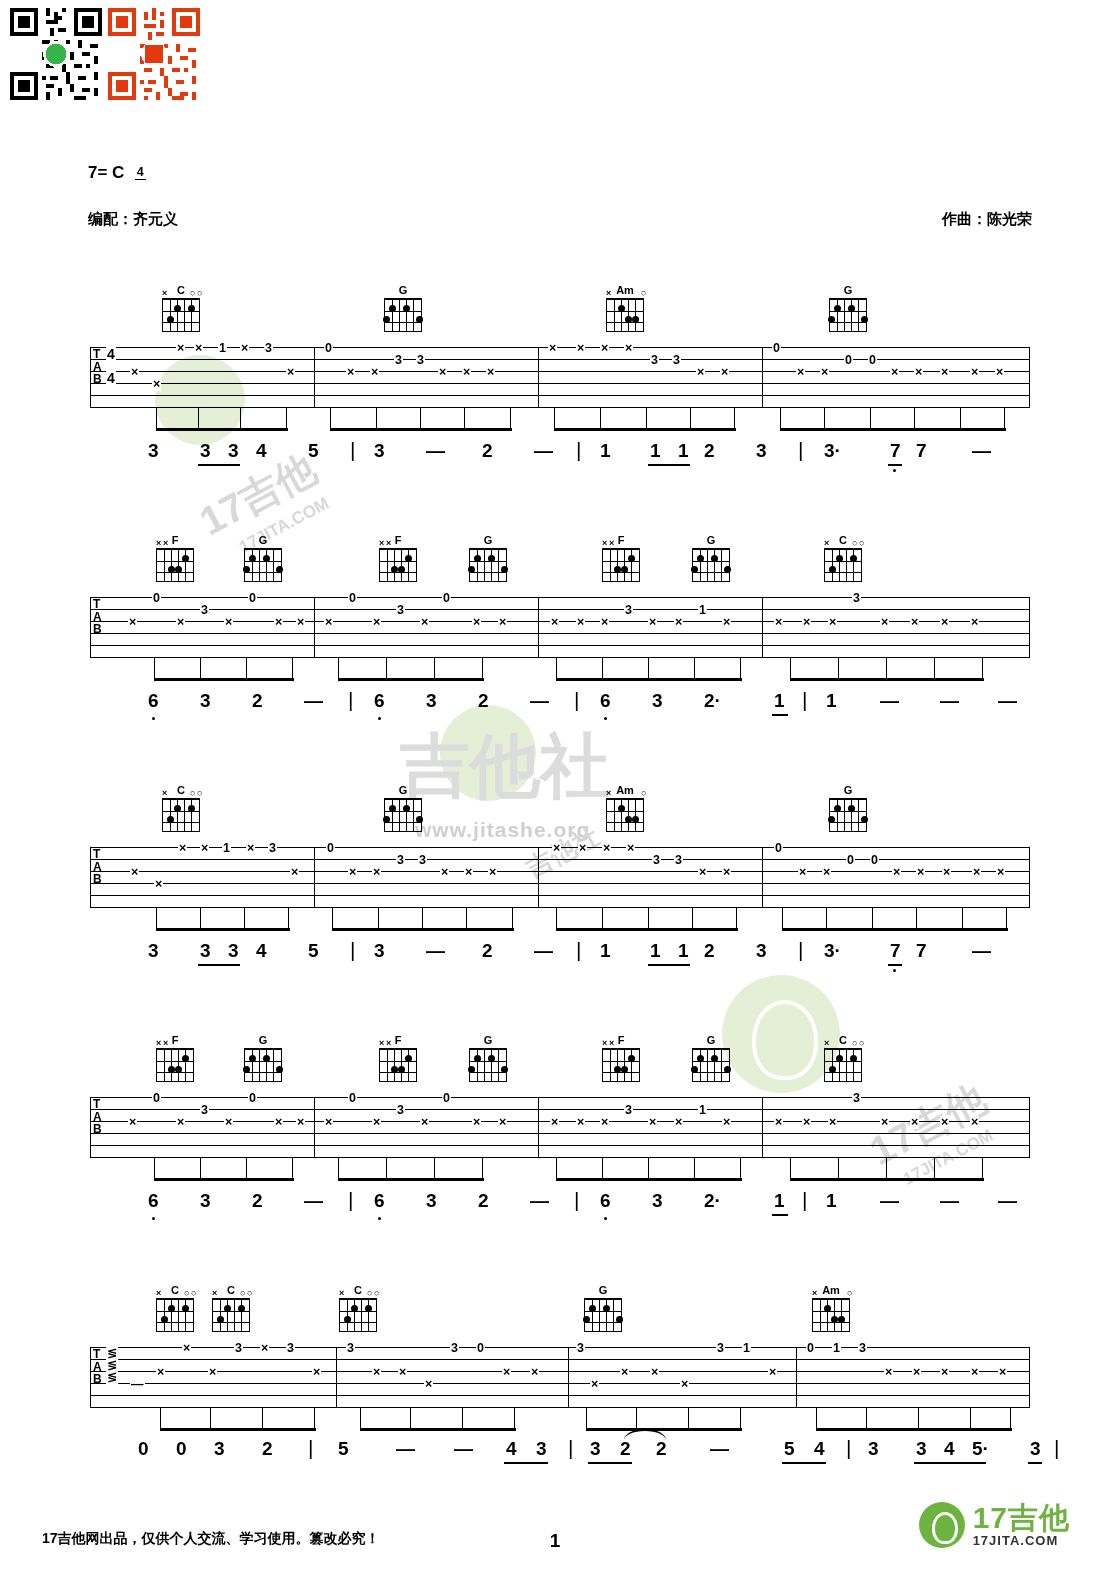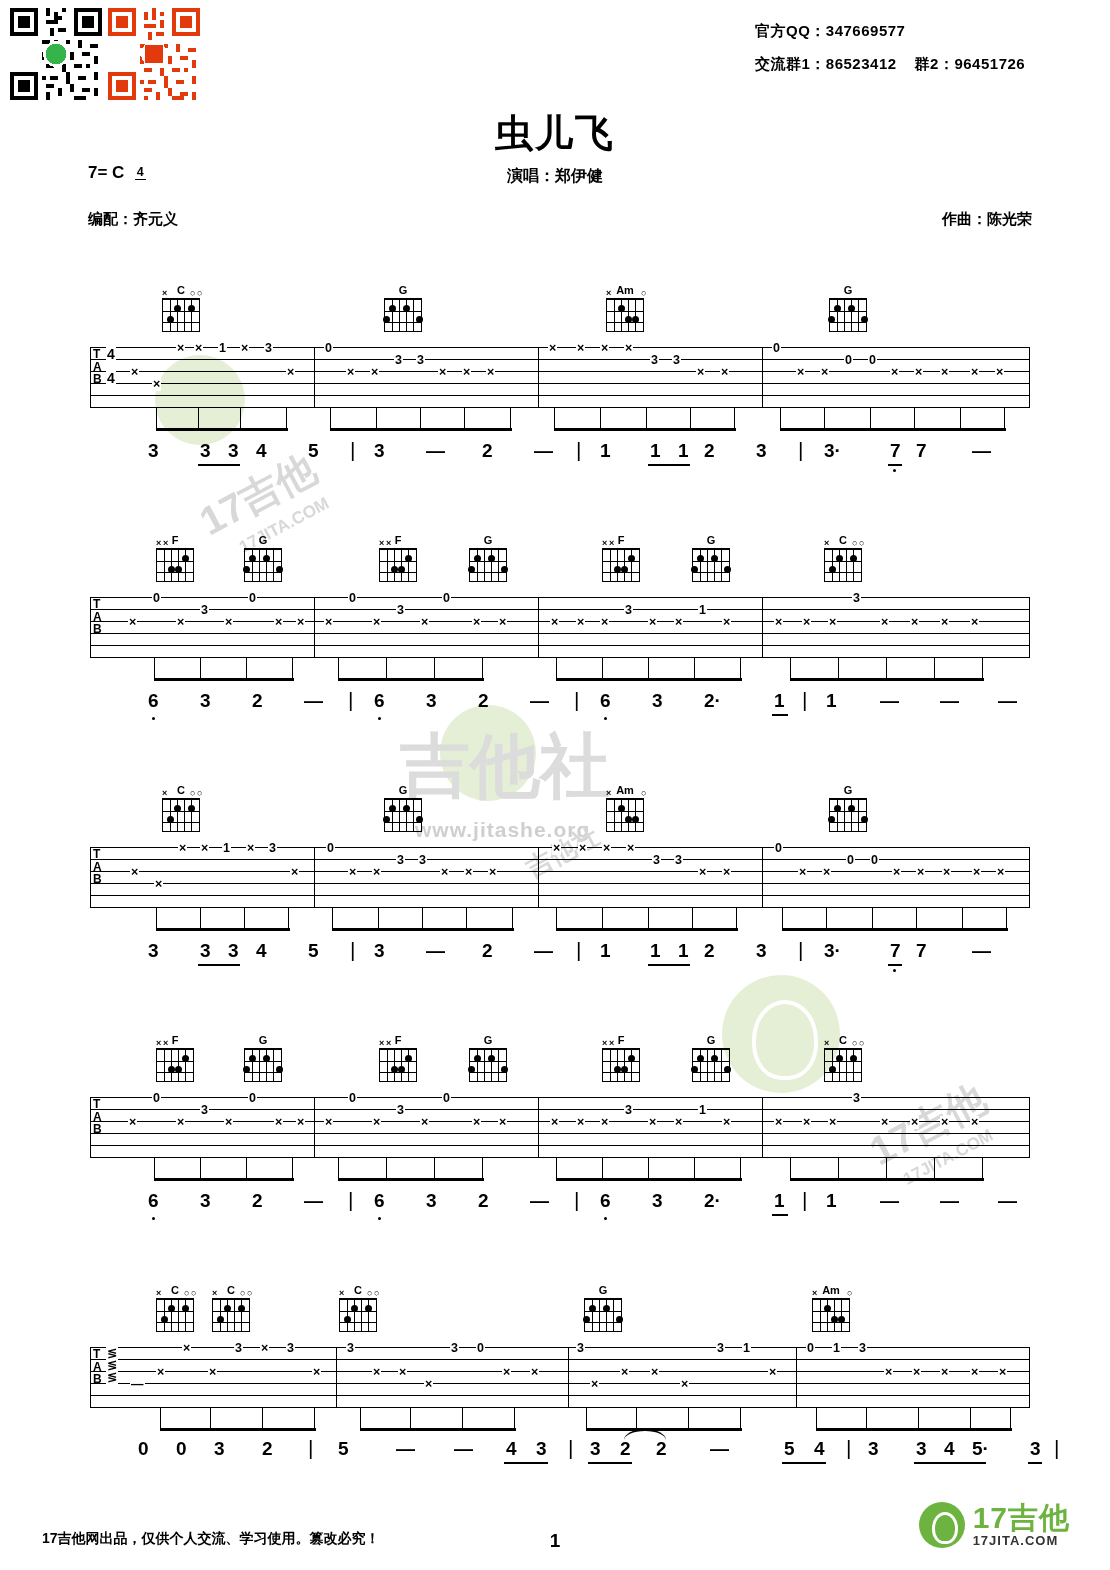--- a/index.html
+++ b/index.html
@@ -187,43 +187,35 @@
           <rect x="18" y="21" width="2" height="1"></rect>
         <rect x="21" y="21" width="1" height="2"></rect>
           <rect x="9" y="22" width="1" height="1"></rect>
         <rect x="16" y="22" width="3" height="1"></rect>
       </g>
       <circle cx="11.5" cy="11.5" r="3.2" fill="#fff"></circle>
       <rect x="9.3" y="9.3" width="4.4" height="4.4" fill="#e4380d"></rect>
     </svg>
   </div>
 
-  <div class="contact">
-    <div>官方QQ：347669577</div>
-    <div class="line2">
-      <span>交流群1：86523412</span><span class="gap"></span><span>群2：96451726</span>
-    </div>
-  </div>
 
   <div class="wm wm-circle" style="left:155px;top:355px;width:90px;height:90px;"></div>
   <div class="wm wm-circle" style="left:440px;top:705px;width:96px;height:96px;"></div>
   <div class="wm wm-circle" style="left:722px;top:975px;width:118px;height:118px;"></div>
   <div class="wm wm-circle" style="left:905px;top:1500px;width:40px;height:40px;opacity:.0;"></div>
 
   <div class="wm wm-text wm-rot" style="left:190px;top:500px;font-size:40px;">17吉他</div>
   <div class="wm wm-text wm-rot" style="left:236px;top:540px;font-size:17px;">17JITA.COM</div>
   <div class="wm wm-text" style="left:400px;top:720px;font-size:70px;color:#dcdcdc;">吉他社</div>
   <div class="wm wm-site" style="left:415px;top:818px;">www.jitashe.org</div>
   <div class="wm wm-text wm-rot" style="left:520px;top:855px;font-size:26px;">吉他社</div>
   <div class="wm wm-text wm-rot" style="left:860px;top:1130px;font-size:40px;">17吉他</div>
   <div class="wm wm-text wm-rot" style="left:900px;top:1172px;font-size:17px;">17JITA.COM</div>
   <div class="wm" style="left:752px;top:1000px;width:58px;height:72px;border:4px solid #ffffff;border-radius:50% 50% 45% 45%;"></div>
 
-  <div class="title">虫儿飞</div>
-  <div class="singer">演唱：郑伊健</div>
   <div class="keysig">
     <span>7= C</span>
     <span class="frac">
       <span class="num">4</span>
       <span class="den">4</span>
     </span>
   </div>
   <div class="arranger">编配：齐元义</div>
   <div class="composer">作曲：陈光荣</div>
 

